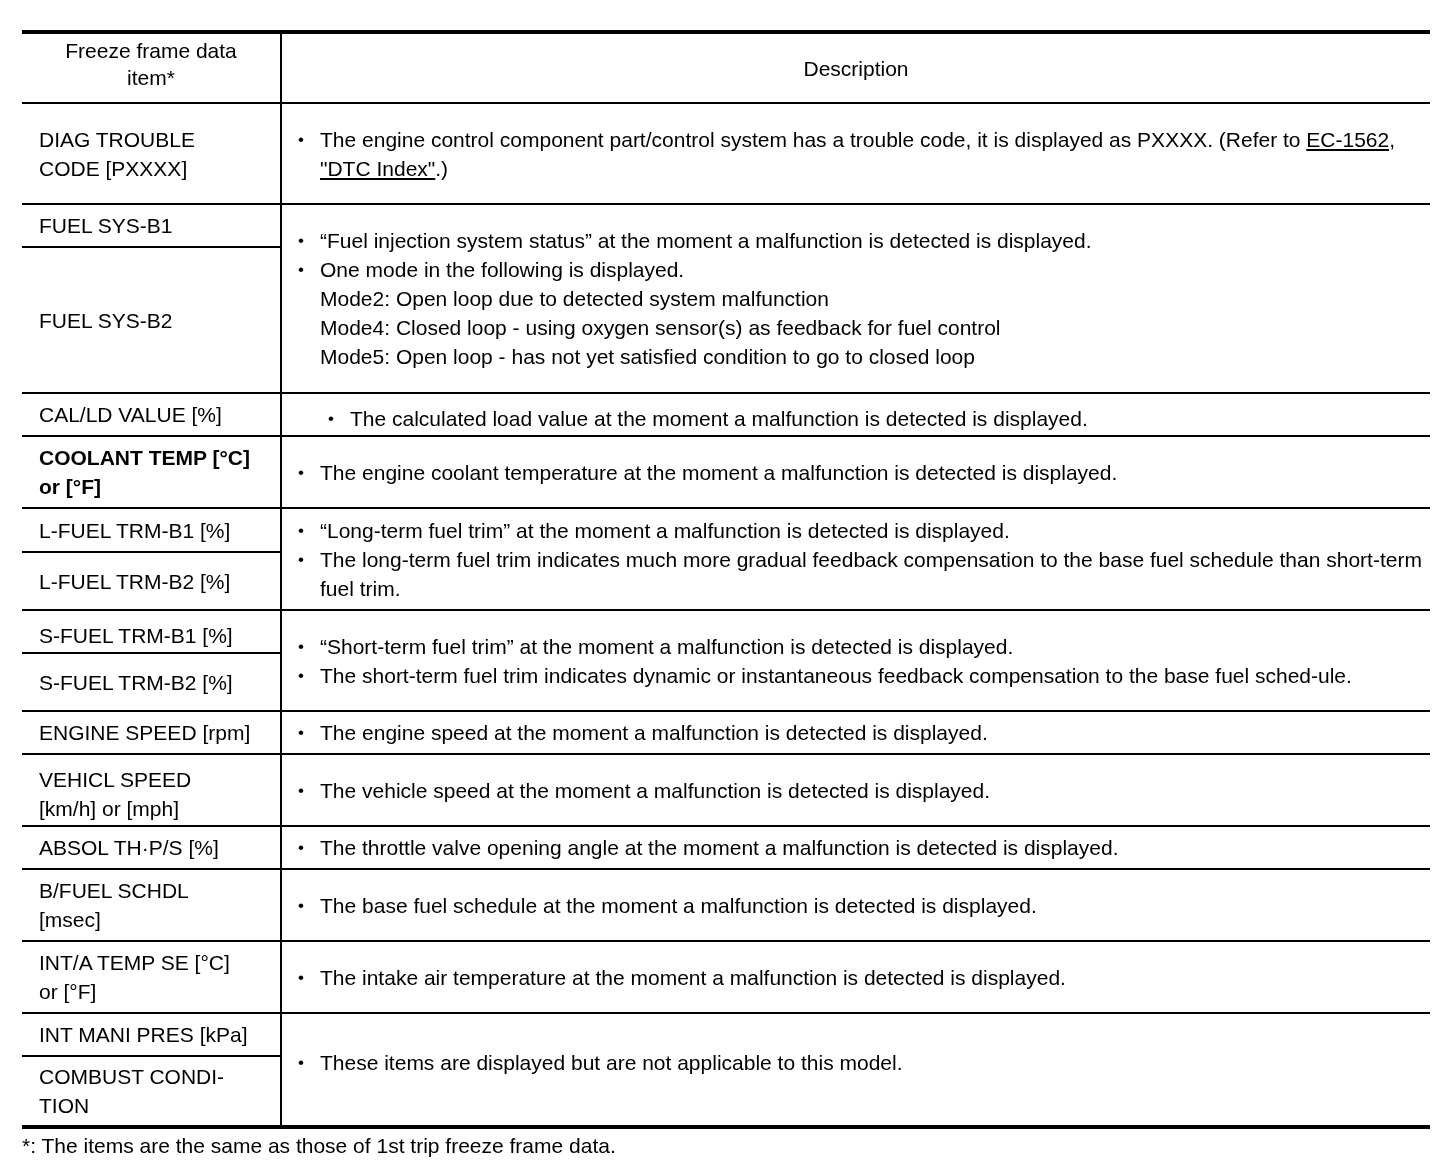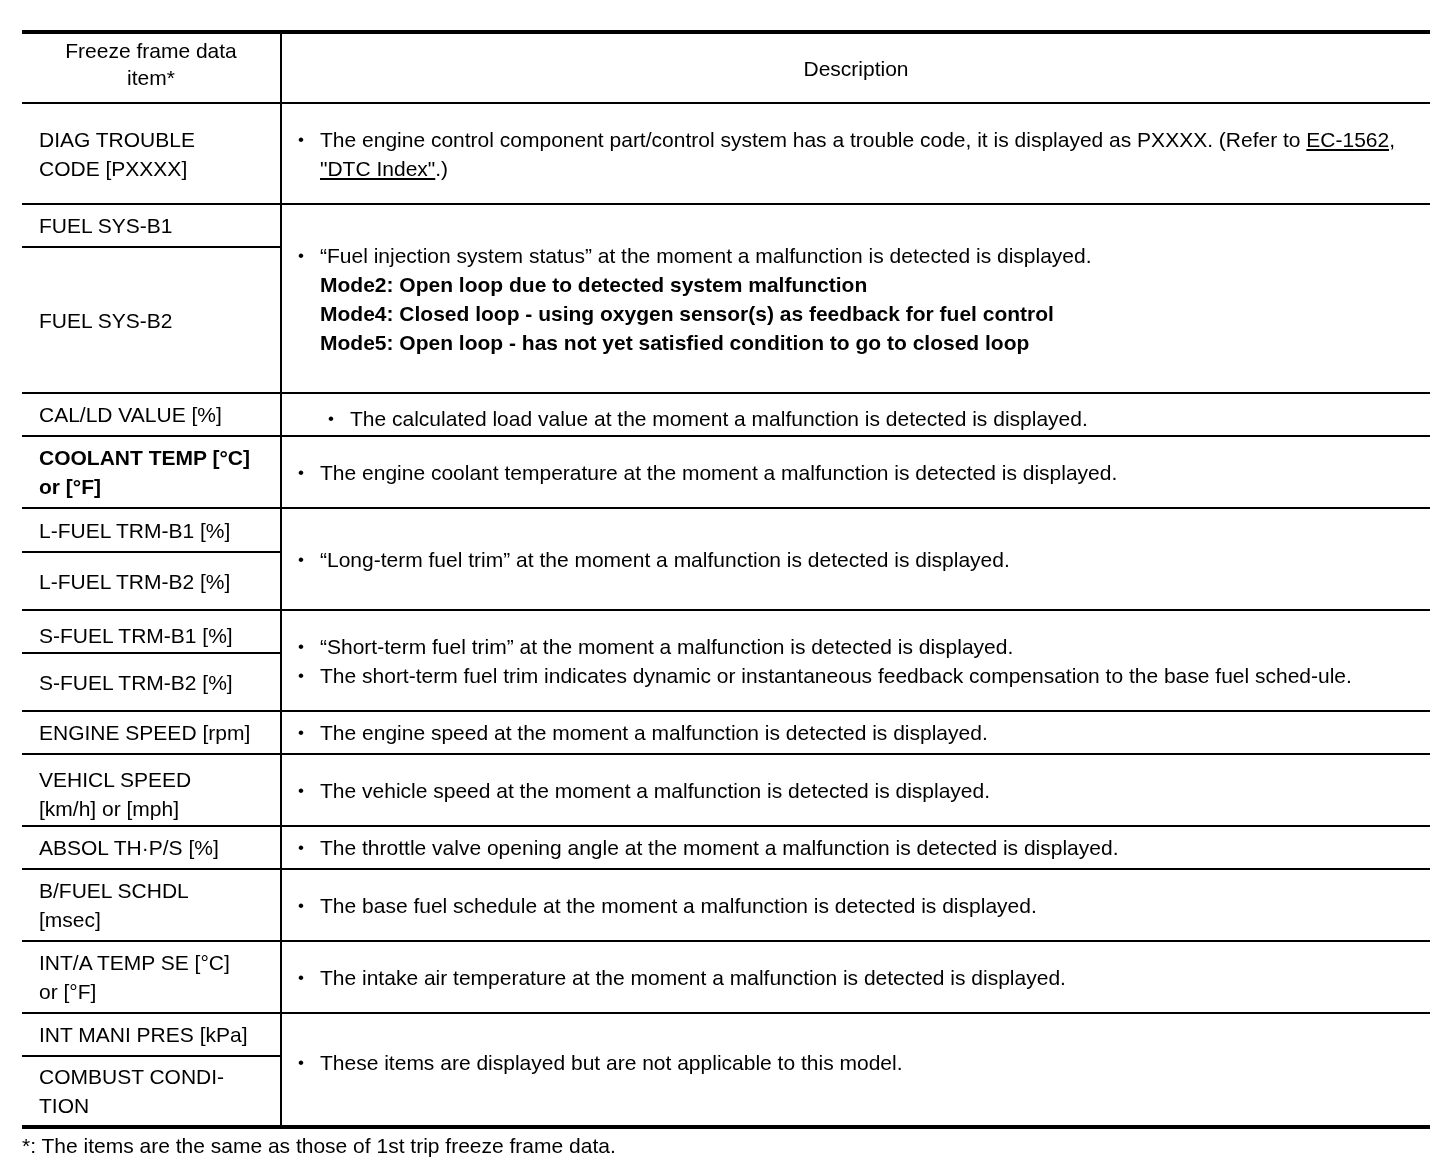--- a/index.html
+++ b/index.html
@@ -10,21 +10,21 @@
   .hline.left{width:259px;}
   .vline{position:absolute;left:280px;width:1.5px;background:#000;}
   .cell{position:absolute;display:flex;align-items:center;box-sizing:border-box;line-height:29px;}
   .item{left:22px;width:258px;padding-left:17px;}
   .desc{left:282px;width:1148px;padding-left:16px;padding-right:6px;}
   .hdr{justify-content:center;text-align:center;padding:0;}
   .bl{display:block;}
   ul{margin:0;padding:0;list-style:none;}
   li{position:relative;padding-left:22px;}
   li::before{content:"•";position:absolute;left:0;top:0;font-size:17px;}
-  .sub{padding-left:22px;font-weight:bold;}
+  .sub{padding-left:22px;}
   .link{text-decoration:underline;}
   .foot{position:absolute;left:22px;top:1133px;font-size:21px;line-height:26px;}
 </style>
 </head>
 <body>
 
 <div>
 
   <div class="hline thick" style="top:30px"></div>
   <div class="hline" style="top:102px"></div>
@@ -64,20 +64,21 @@
 
   <div class="cell item" style="top:205px;height:41px;">
     <span>FUEL SYS-B1</span>
   </div>
   <div class="cell item" style="top:248px;height:144px;">
     <span>FUEL SYS-B2</span>
   </div>
   <div class="cell desc" style="top:205px;height:187px;">
     <ul>
       <li>“Fuel injection system status” at the moment a malfunction is detected is displayed.</li>
+      <li>One mode in the following is displayed.</li>
       <div class="sub">Mode2: Open loop due to detected system malfunction</div>
       <div class="sub">Mode4: Closed loop - using oxygen sensor(s) as feedback for fuel control</div>
       <div class="sub">Mode5: Open loop - has not yet satisfied condition to go to closed loop</div>
     </ul>
   </div>
 
   <div class="cell item" style="top:394px;height:41px;">
     <span>CAL/LD VALUE [%]</span>
   </div>
   <div class="cell desc" style="top:394px;height:48px;padding-left:46px;">
@@ -100,20 +101,21 @@
 
   <div class="cell item" style="top:509px;height:42px;">
     <span>L-FUEL TRM-B1 [%]</span>
   </div>
   <div class="cell item" style="top:553px;height:56px;">
     <span>L-FUEL TRM-B2 [%]</span>
   </div>
   <div class="cell desc" style="top:509px;height:100px;">
     <ul>
       <li>“Long-term fuel trim” at the moment a malfunction is detected is displayed.</li>
+      <li>The long-term fuel trim indicates much more gradual feedback compensation to the base fuel schedule than short-term fuel trim.</li>
     </ul>
   </div>
 
   <div class="cell item" style="top:611px;height:49px;">
     <span>S-FUEL TRM-B1 [%]</span>
   </div>
   <div class="cell item" style="top:654px;height:56px;">
     <span>S-FUEL TRM-B2 [%]</span>
   </div>
   <div class="cell desc" style="top:611px;height:99px;">

